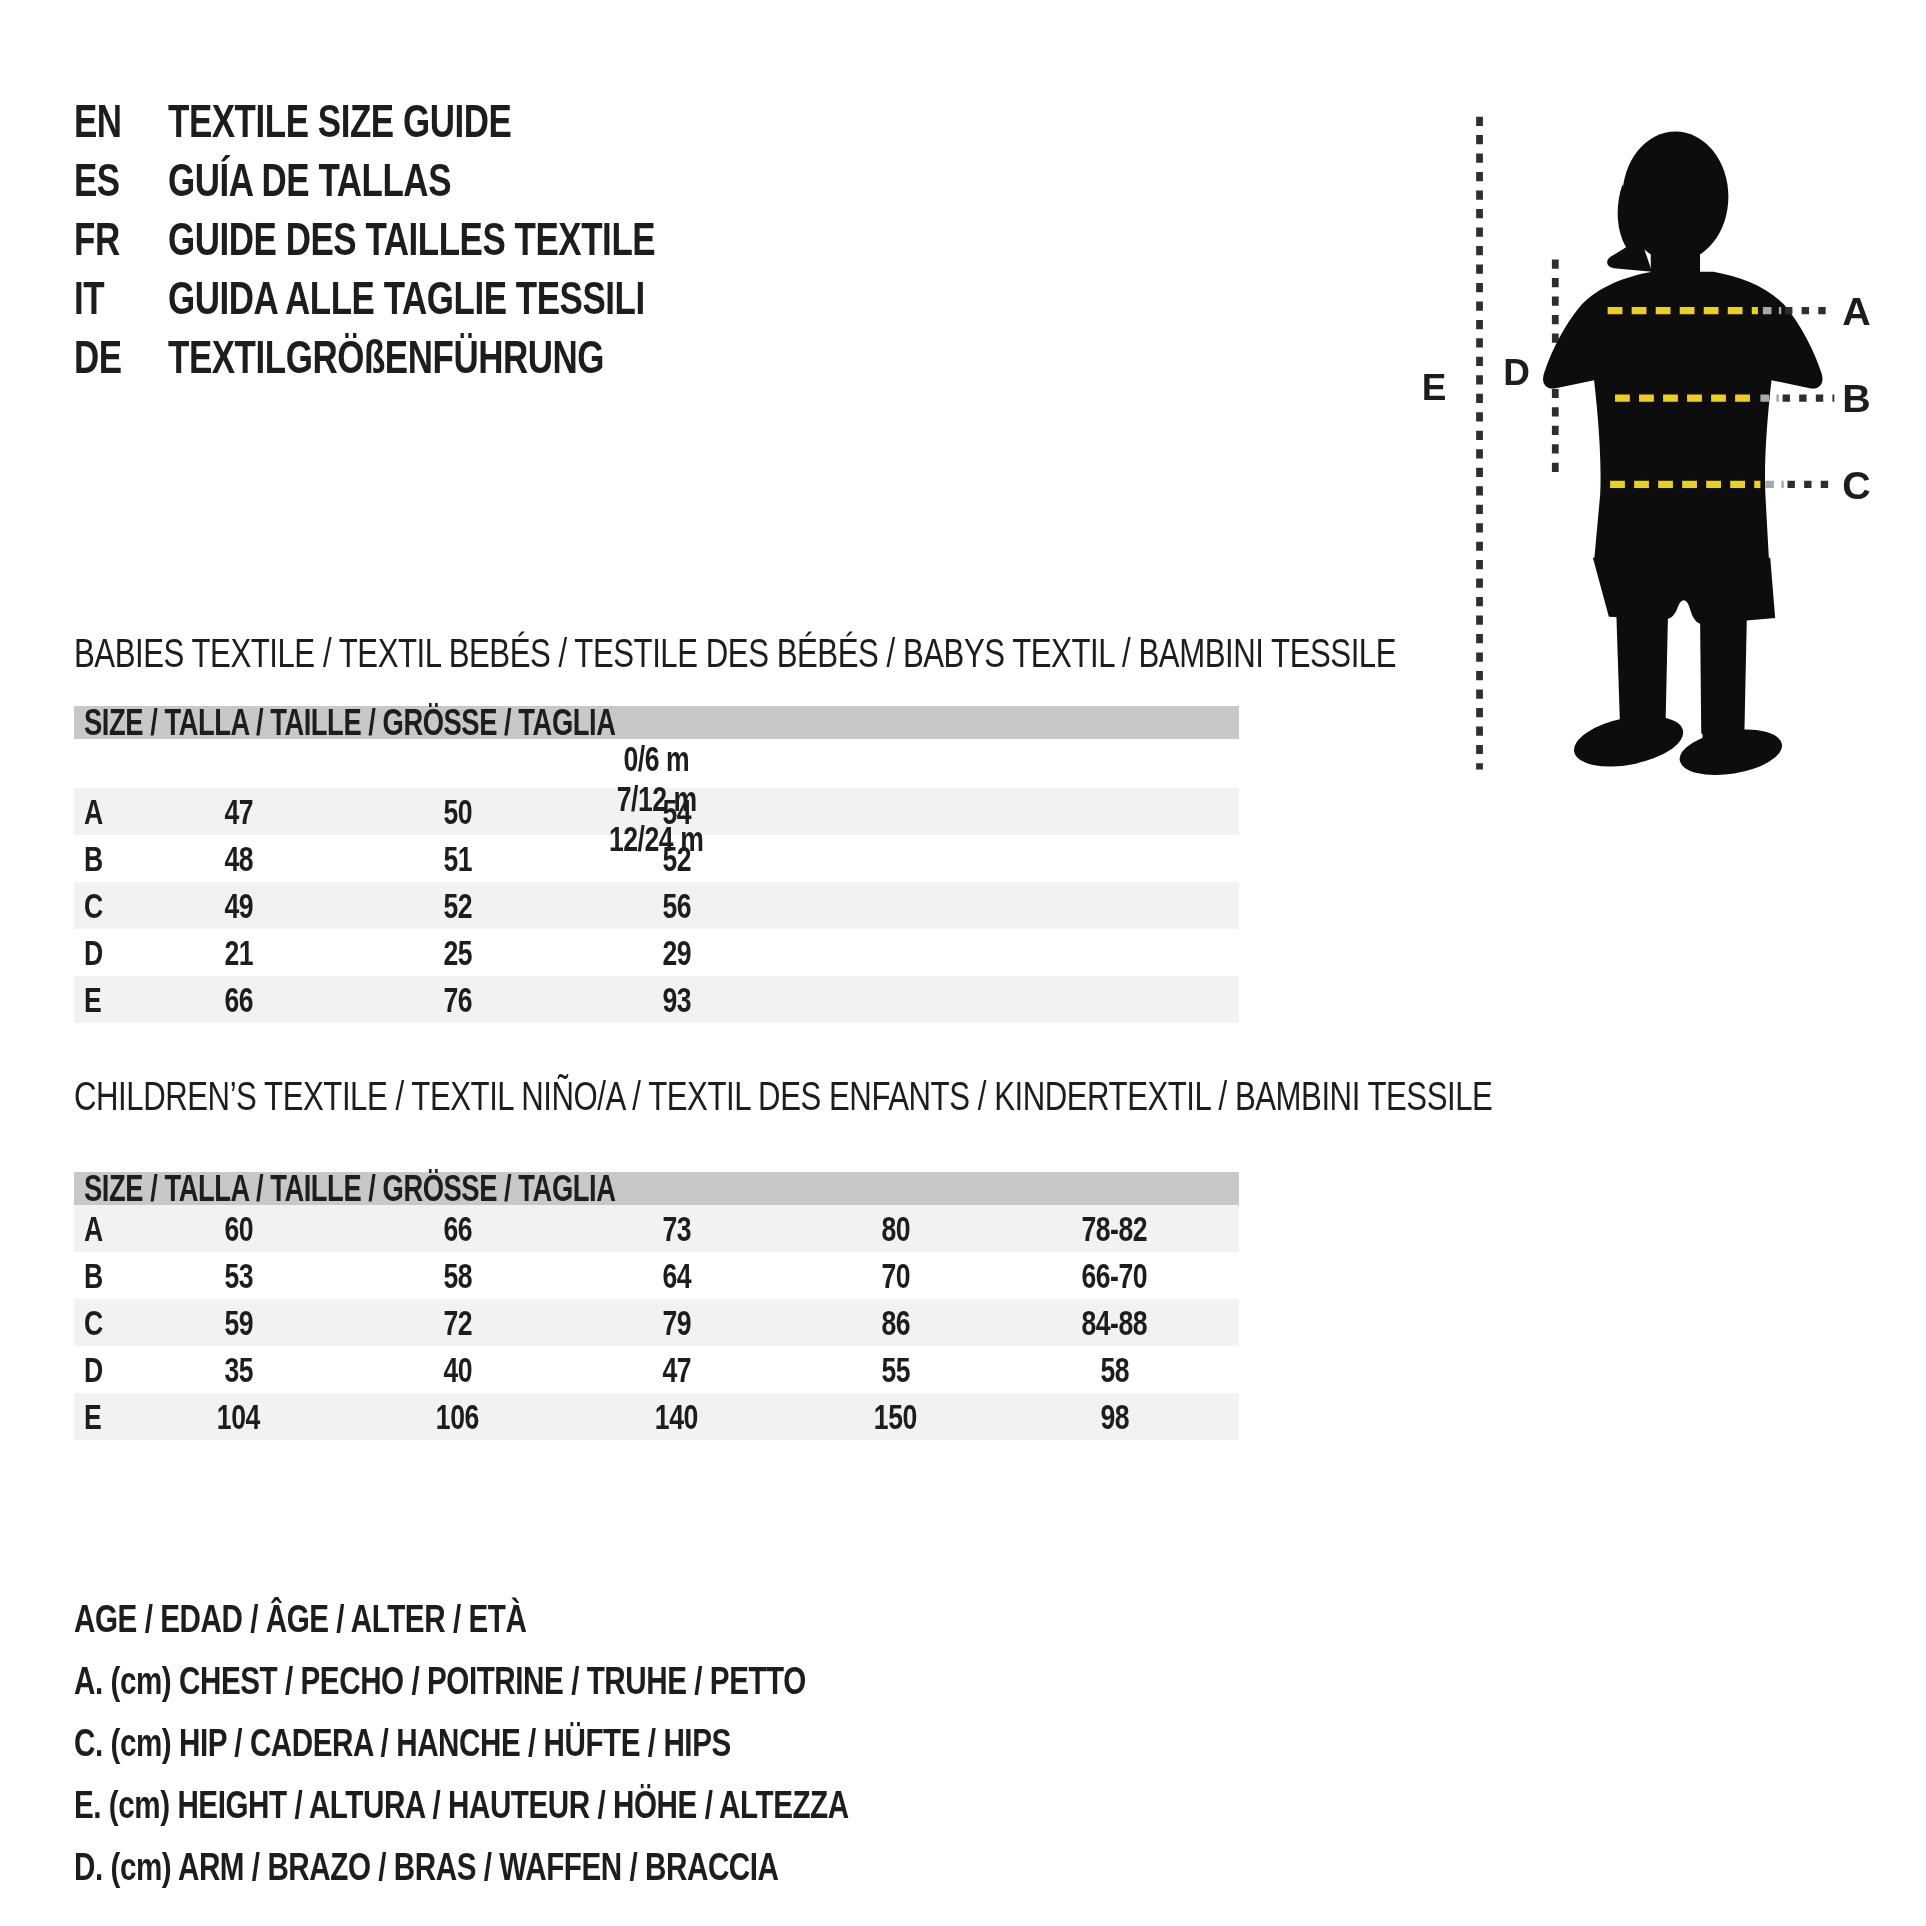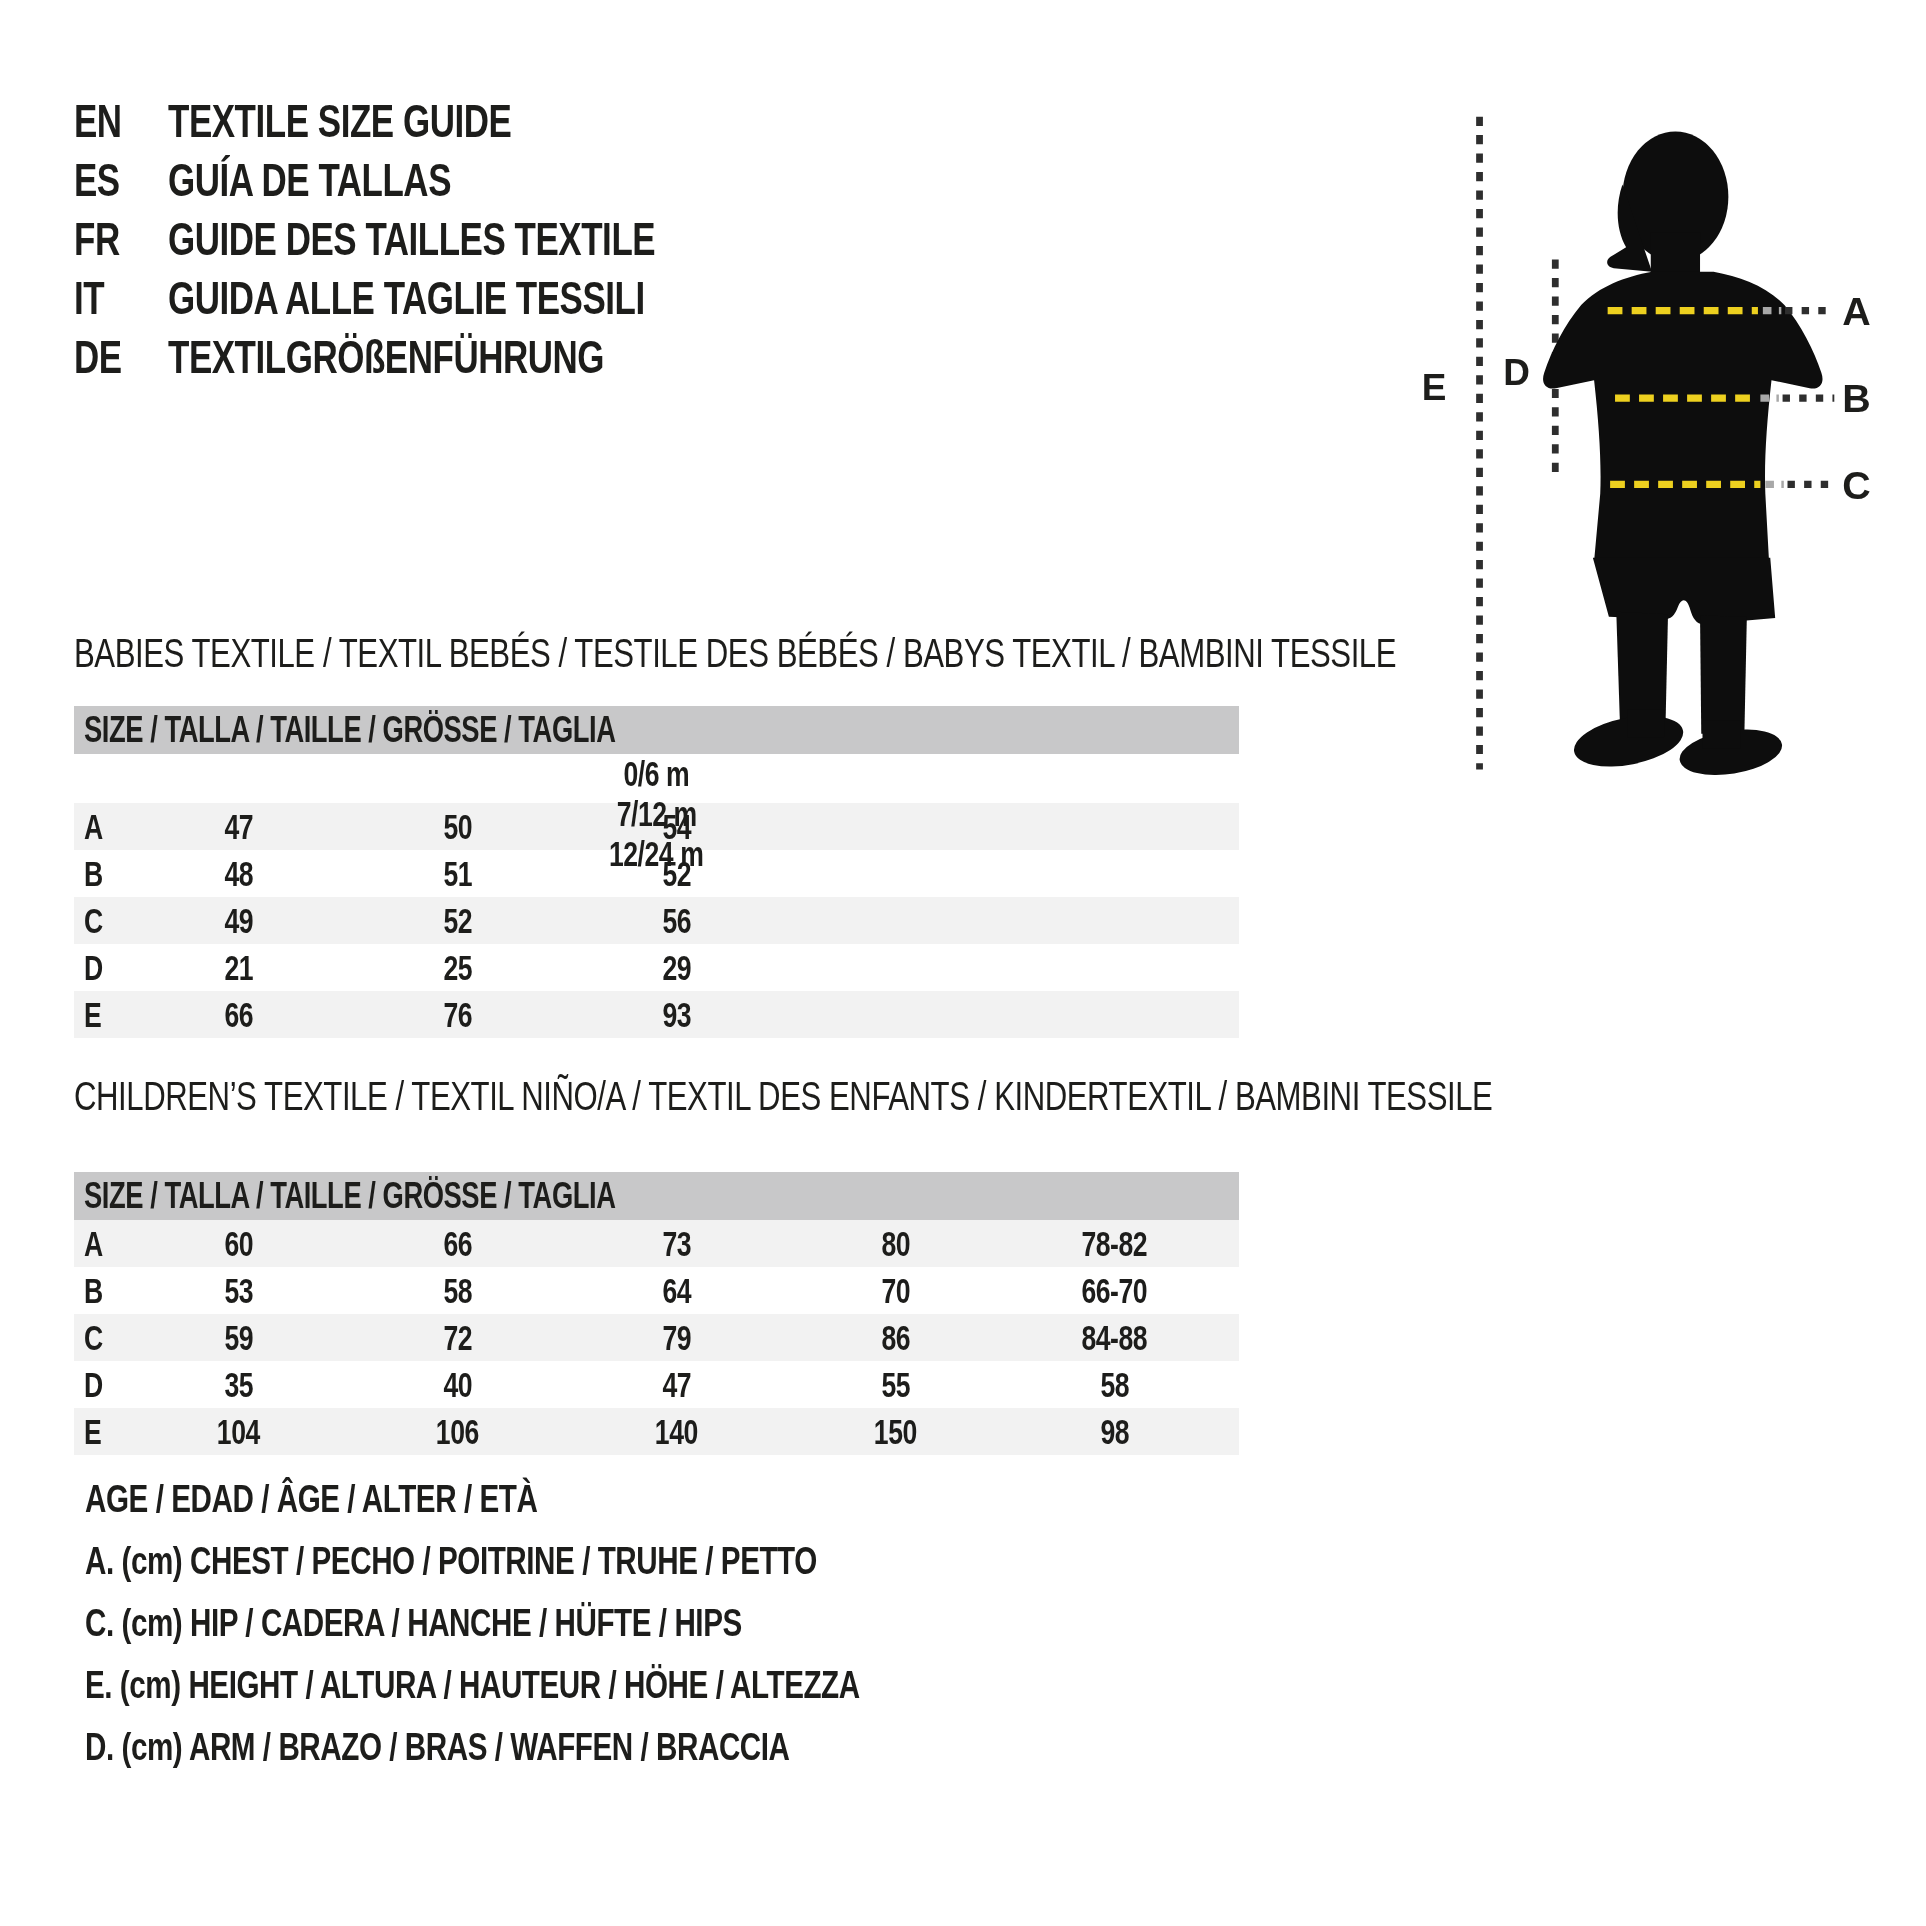--- a/index.html
+++ b/index.html
@@ -18,28 +18,28 @@
   
   .langs{position:absolute;left:74px;top:91px;}
   .lang-row{display:flex;height:59px;align-items:center;font-size:46px;font-weight:700;text-decoration:underline;}
   .lang-code{width:94px;flex:none;}
   
   .fig{position:absolute;left:1393px;top:92px;width:534px;height:696px;}
   
   .sec-title{position:absolute;left:74px;font-size:41px;font-weight:400;white-space:nowrap;}
   
   .sizetable{position:absolute;left:74px;width:1165px;font-weight:700;}
-  .tbar{height:48px;background:#c8c8c9;display:flex;align-items:center;padding-left:10px;box-sizing:border-box;font-size:36px;text-align:right;}
+  .tbar{height:33px;background:#c8c8c9;display:flex;align-items:center;padding-left:10px;box-sizing:border-box;font-size:36px;text-align:right;}
   .trow{display:flex;height:47px;align-items:center;font-size:35px;}
   .trow.stripe{background:#f2f2f2;}
   .tlabel{width:55px;padding-left:10px;box-sizing:border-box;flex:none;}
   .tcell{width:219px;flex:none;text-align:center;}
   .thead-row{height:49px;flex-direction:column;}
   
-  .legend{position:absolute;left:74px;top:1468px;margin-left:11px;}
+  .legend{position:absolute;left:74px;top:1588px;}
   .legend-line{height:62px;display:flex;align-items:center;font-size:39px;font-weight:700;white-space:nowrap;}
 </style>
 </head>
 <body>
 
 <div id="canvas">
 
   <div class="langs">
     <div class="lang-row">
       <div class="lang-code"><span class="cx">EN</span></div>

